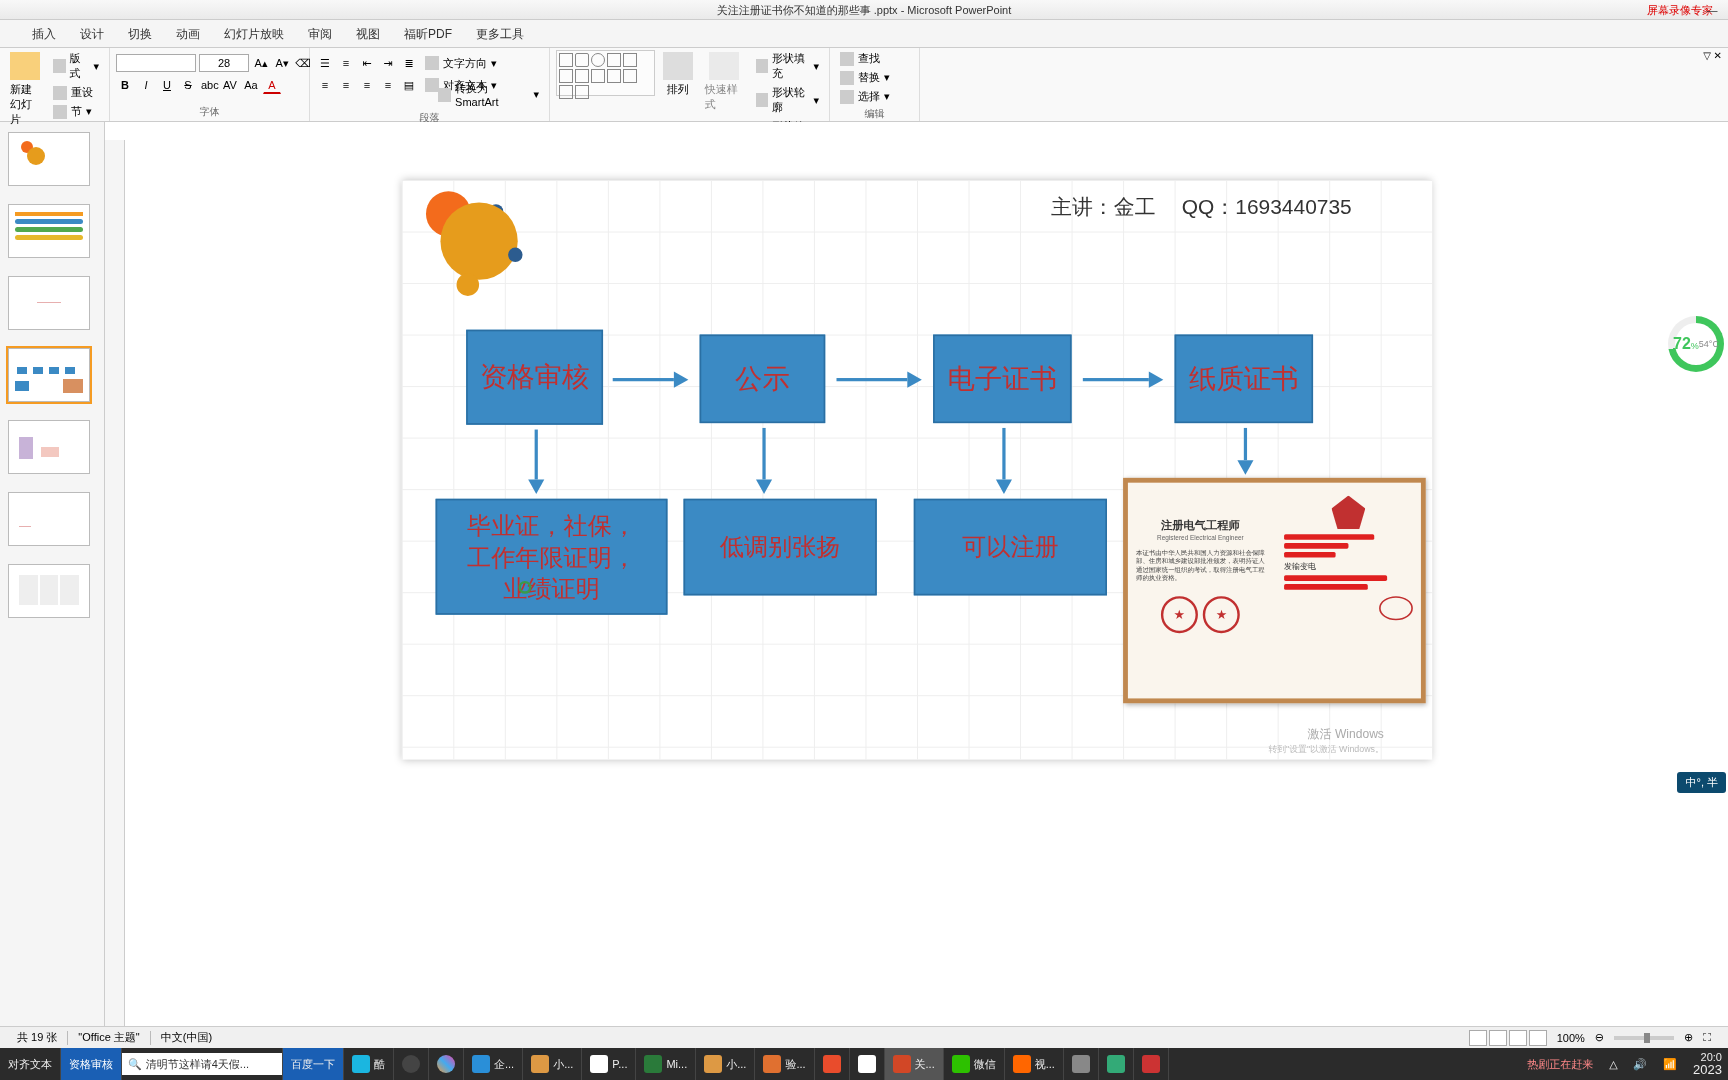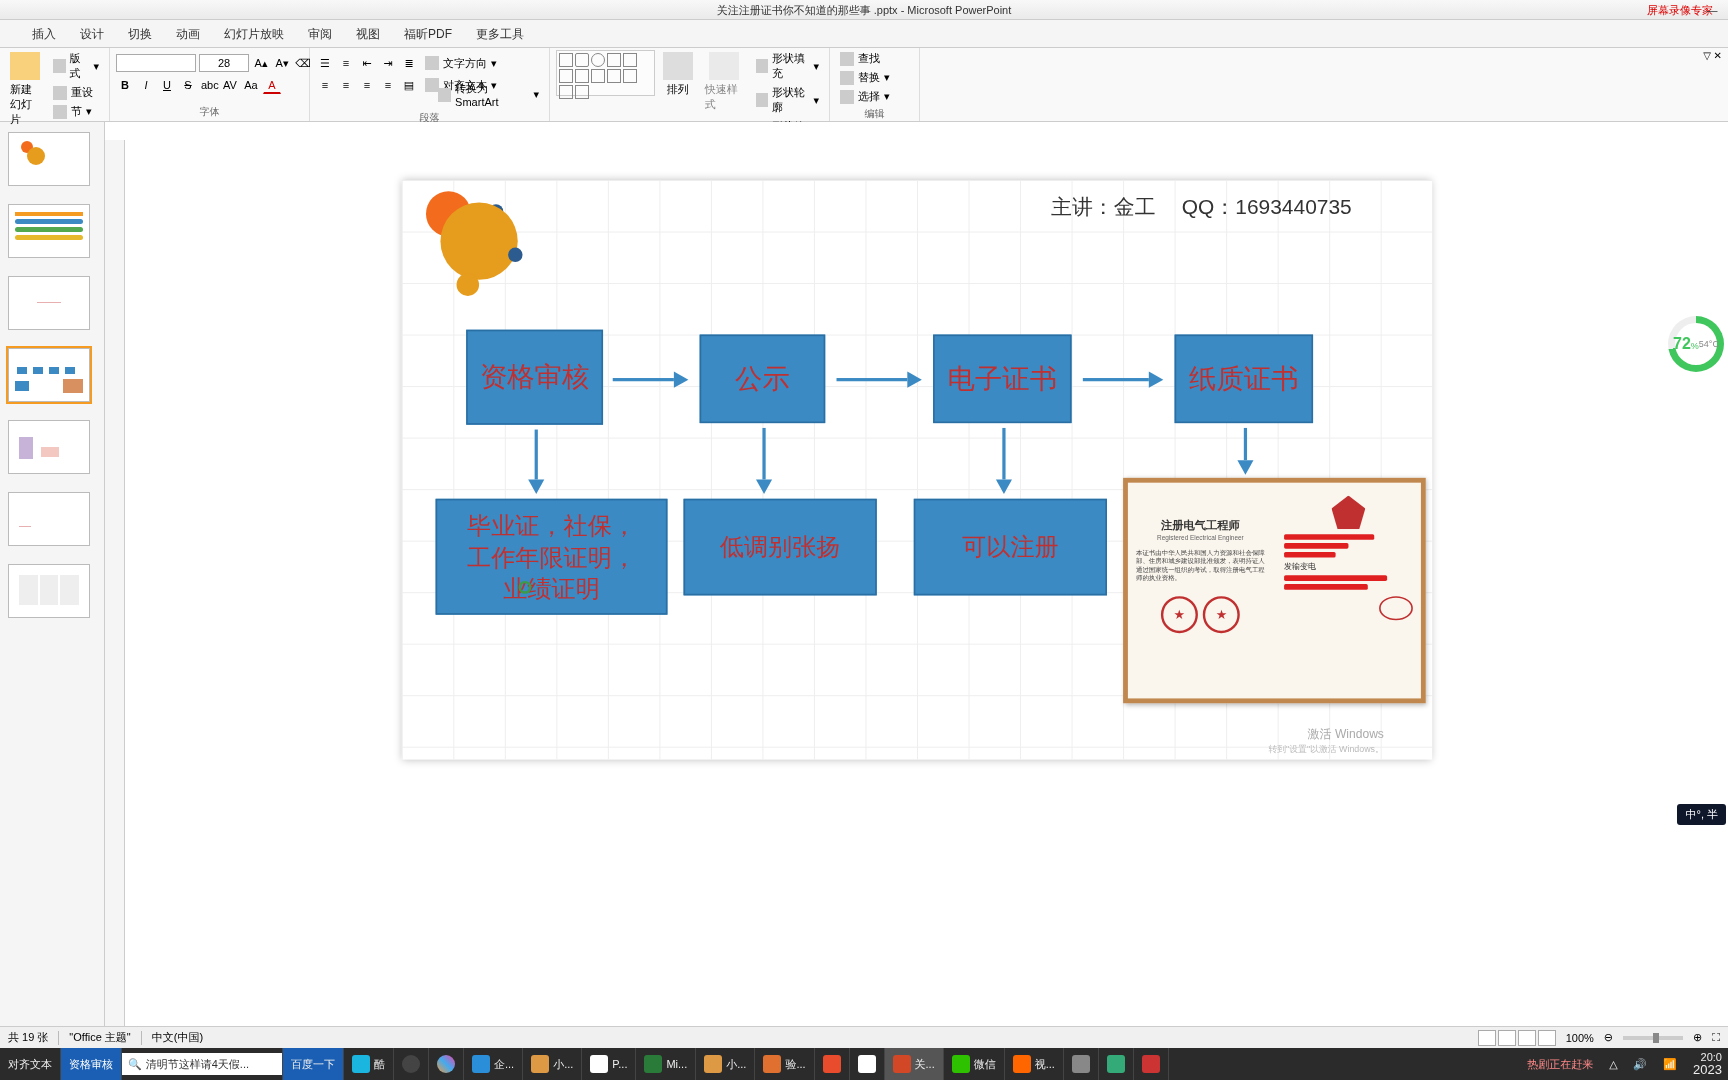--- a/index.html
+++ b/index.html
@@ -70,21 +70,21 @@
 .cert-title { font-size: 14px; color: #333; text-align: center; margin-bottom: 2px; font-weight: bold; }
 .cert-sub { font-size: 8px; text-align: center; color: #666; }
 .cert-right { position: absolute; right: 10px; top: 10px; width: 44%; }
 .redact { background: #e02020; height: 7px; margin: 4px 0; border-radius: 2px; }
 .stamp { width: 46px; height: 46px; border: 3px solid #c13030; border-radius: 50%; display: inline-block; position: relative; margin: 2px; }
 .stamp::after { content:"★"; color:#c13030; position:absolute; left:50%; top:50%; transform:translate(-50%,-50%); font-size:16px; }
 
 .cursor-ring { position: absolute; width: 16px; height: 16px; border: 3px solid #3a9b4a; border-radius: 50%; left: 145px; top: 498px; }
 
 
-.statusbar { height: 22px; background: #f0f0f0; border-top: 1px solid #ccc; display: flex; align-items: center; font-size: 11px; padding: 0 8px; gap: 10px; }
+.statusbar { height: 22px; background: #f0f0f0; border-top: 1px solid #ccc; display: flex; align-items: center; font-size: 11px; padding: 0 17px; gap: 10px; }
 .statusbar .sep { width: 1px; height: 14px; background: #bbb; }
 .statusbar .flex { flex: 1; }
 .zoom-views { display: flex; gap: 2px; align-items: center; }
 .zoom-views .vb { width: 18px; height: 16px; border: 1px solid #aaa; background: #fff; }
 
 
 .taskbar { height: 32px; background: #2b2b2b; display: flex; align-items: center; font-size: 11px; color: #eee; }
 .tb-item { height: 100%; padding: 0 8px; display: flex; align-items: center; gap: 4px; border-right: 1px solid #444; cursor: pointer; }
 .tb-item .tib { width: 18px; height: 18px; background: #555; border-radius: 3px; }
 .tb-search { background: #1a5fb4; color:#fff; }
@@ -93,21 +93,21 @@
 
 
 .watermark { position: absolute; right: 60px; bottom: 22px; color: #aaa; font-size: 15px; }
 .watermark-sub { position: absolute; right: 60px; bottom: 6px; color: #bbb; font-size: 11px; }
 
 
 .gauge { position: absolute; right: 4px; top: 316px; width: 56px; height: 56px; border-radius: 50%; background: conic-gradient(#3fc65c 0 259deg, #eee 259deg 360deg); display:flex; align-items:center; justify-content:center; }
 .gauge-inner { width: 42px; height: 42px; background: #fff; border-radius: 50%; display:flex; flex-direction:row; align-items:center; justify-content:center; font-size: 13px; color: #3fc65c; }
 .gauge-inner .temp { font-size: 9px; color: #888; }
 
-.ime-badge { position: absolute; right: 2px; top: 804px; background:#0f172a; color:#fff; font-size:11px; padding:3px 8px; border-radius:3px; }
+.ime-badge { position: absolute; right: 2px; top: 772px; background:#0c4a6e; color:#fff; font-size:11px; padding:3px 8px; border-radius:3px; }
 </style>
 </head>
 <body>
 
 <div class="titlebar">
   <span>关注注册证书你不知道的那些事 .pptx - Microsoft PowerPoint</span>
   <span class="right-text">屏幕录像专家</span>
   <span class="min-btn">—</span>
 </div>
 

